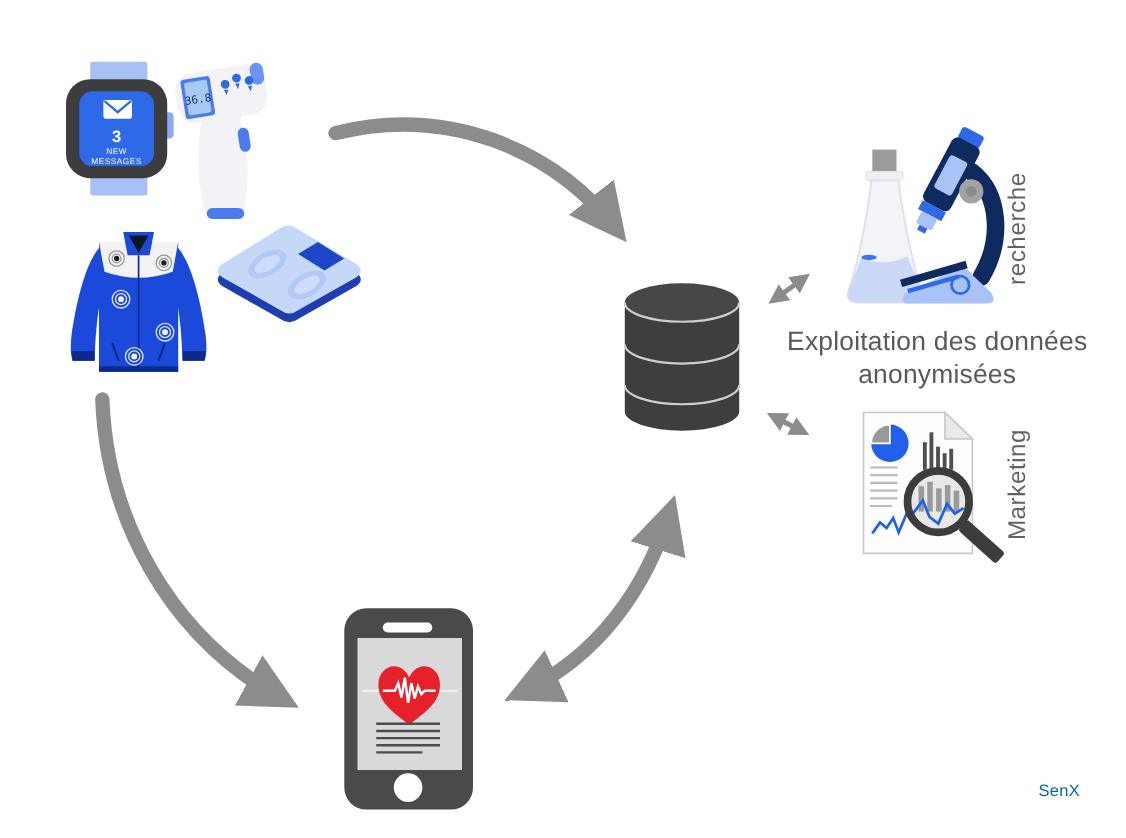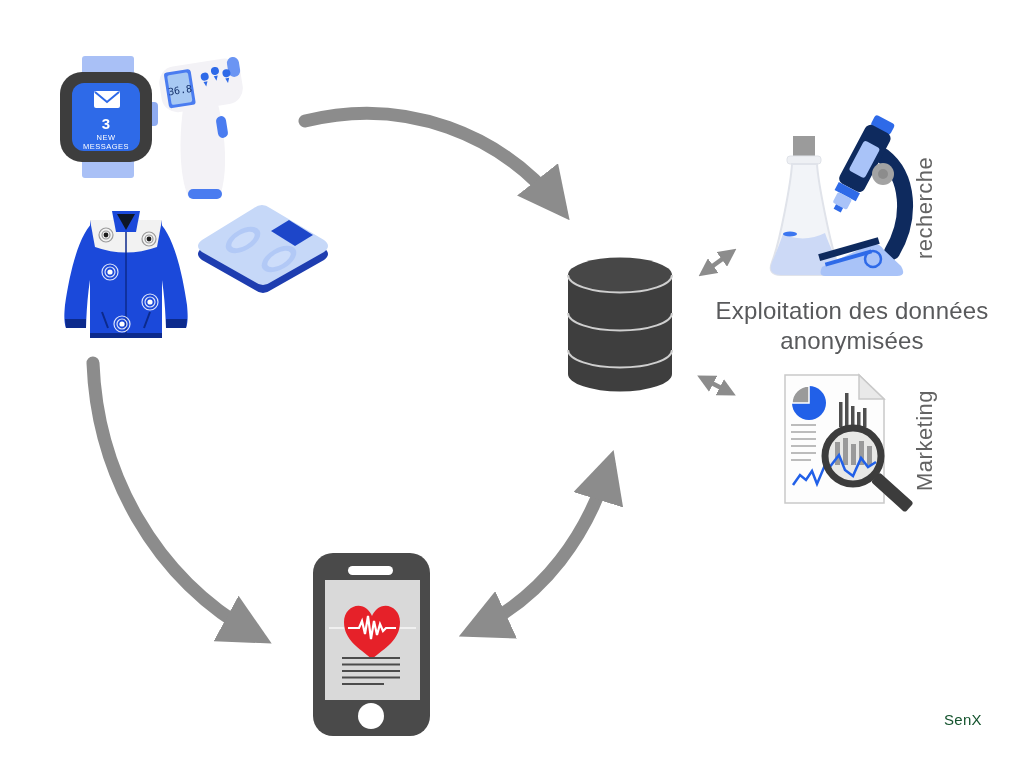--- a/index.html
+++ b/index.html
@@ -11,21 +11,21 @@
   .main-label{
     left:662px;top:296px;width:380px;text-align:center;
     font-size:24px;line-height:30px;font-weight:500;color:#58595b;letter-spacing:.2px;
   }
   .vlabel{
     writing-mode:vertical-rl;transform:rotate(180deg);
     font-size:22px;color:#636363;letter-spacing:.5px;text-align:center;
   }
   .vlabel.research{left:912px;top:142px;height:132px;width:30px;}
   .vlabel.marketing{left:912px;top:376px;height:128px;width:30px;}
-  .logo{left:944px;top:711px;font-size:15px;color:#14532d;font-weight:500;letter-spacing:.3px;}
+  .logo{left:944px;top:711px;font-size:15px;color:#0369a1;font-weight:500;letter-spacing:.3px;}
   svg{display:block;}
   text{font-family:"Liberation Sans",sans-serif;}
   .lcd-text{font-family:"DejaVu Sans Mono",monospace;}
 </style>
 </head>
 <body>
 
 <div class="canvas">
 
   <svg class="abs" style="left:0;top:0" width="1024" height="762" viewBox="0 0 1024 762">

